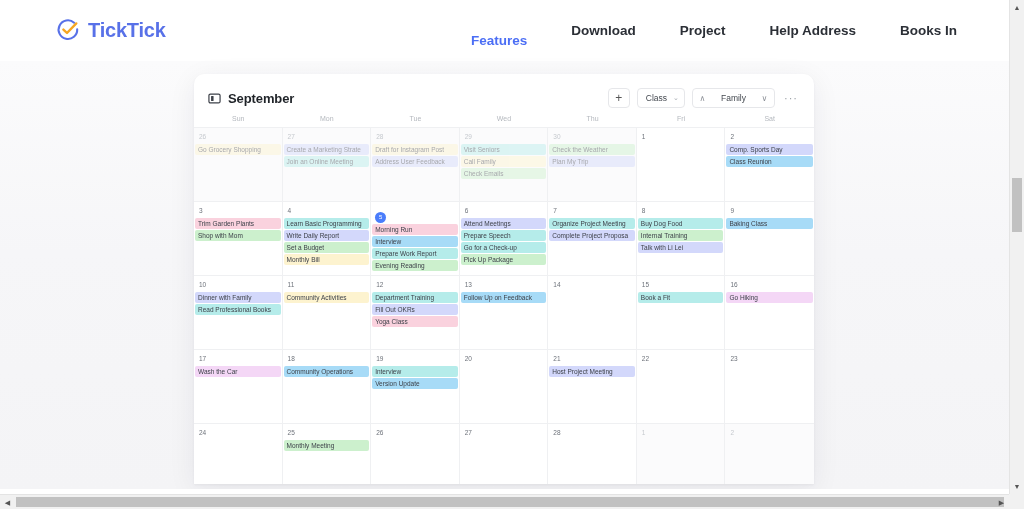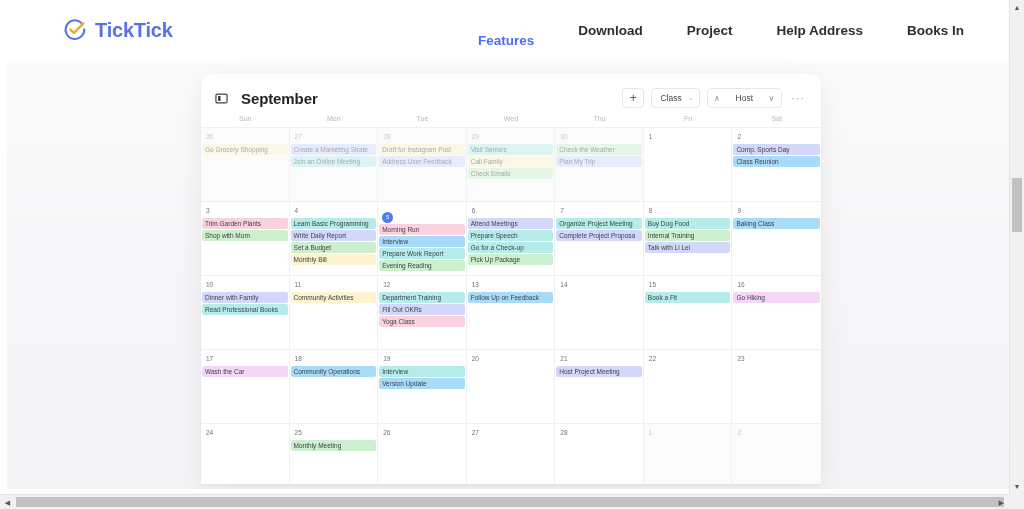--- a/index.html
+++ b/index.html
@@ -5,21 +5,21 @@
   * { margin:0; padding:0; box-sizing:border-box; }
   html, body { width:1024px; height:509px; overflow:hidden; }
   body {
     font-family: "Liberation Sans", sans-serif;
     background:#ffffff;
     color:#1f2328;
   }
 
   
   #viewport {
-    position:absolute; left:7px; top:0;
+    position:absolute; left:0; top:0;
     width:1009px; height:489px;
     overflow:hidden;
     background:#fef9c3;
   }
 
   
   #topnav {
     height:60px;
     display:flex; align-items:center;
     background:#ffffff;
@@ -72,21 +72,21 @@
     display:flex; flex-direction:column;
   }
 
   .cal-toolbar {
     height:34px;
     display:flex; align-items:center;
     padding:14px 14px 0 14px;
   }
   .cal-title-wrap { display:flex; align-items:center; gap:7px; }
   .panel-icon { width:13px; height:13px; flex:0 0 auto; }
-  .cal-title { font-size:15px; font-weight:700; color:#1f2328; letter-spacing:-0.1px;margin-left:6px;}
+  .cal-title { font-size:13px; font-weight:700; color:#1f2328; letter-spacing:-0.1px;}
 
   .toolbar-right { margin-left:auto; display:flex; align-items:center; gap:7px; }
   .tb-btn {
     height:20px;
     border:1px solid #e6e7ea; border-radius:4px;
     background:#fff; cursor:pointer;
     display:flex; align-items:center; justify-content:center;
     font-size:8.5px; color:#444950;
   }
   .tb-plus { width:22px; font-size:12px; color:#555; line-height:1; padding-bottom:1px;}
@@ -204,21 +204,21 @@
         <div class="toolbar-right">
           <div class="tb-btn tb-plus">+</div>
 
           <div class="tb-btn tb-select">
             <span>Class</span>
             <span class="caret">⌄</span>
           </div>
 
           <div class="tb-group">
             <div class="tb-arrow">∧</div>
-            <div class="tb-today">Host</div>
+            <div class="tb-today">Family</div>
             <div class="tb-arrow">∨</div>
           </div>
 
           <div class="tb-more">···</div>
         </div>
       </div>
 
       <div class="dow-row">
         <div class="dow">Sun</div>
         <div class="dow">Mon</div>

